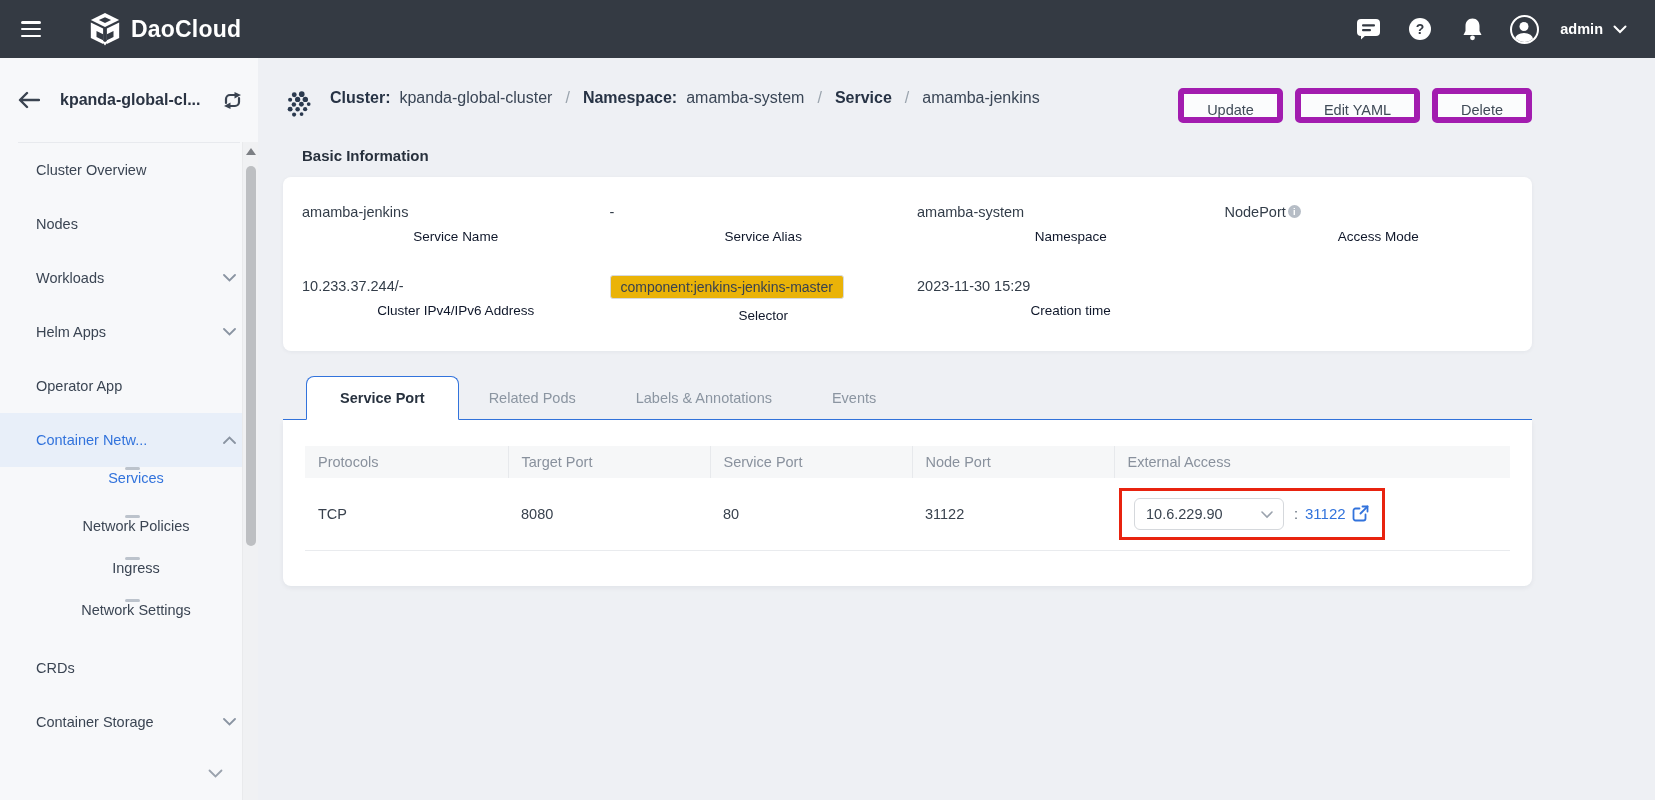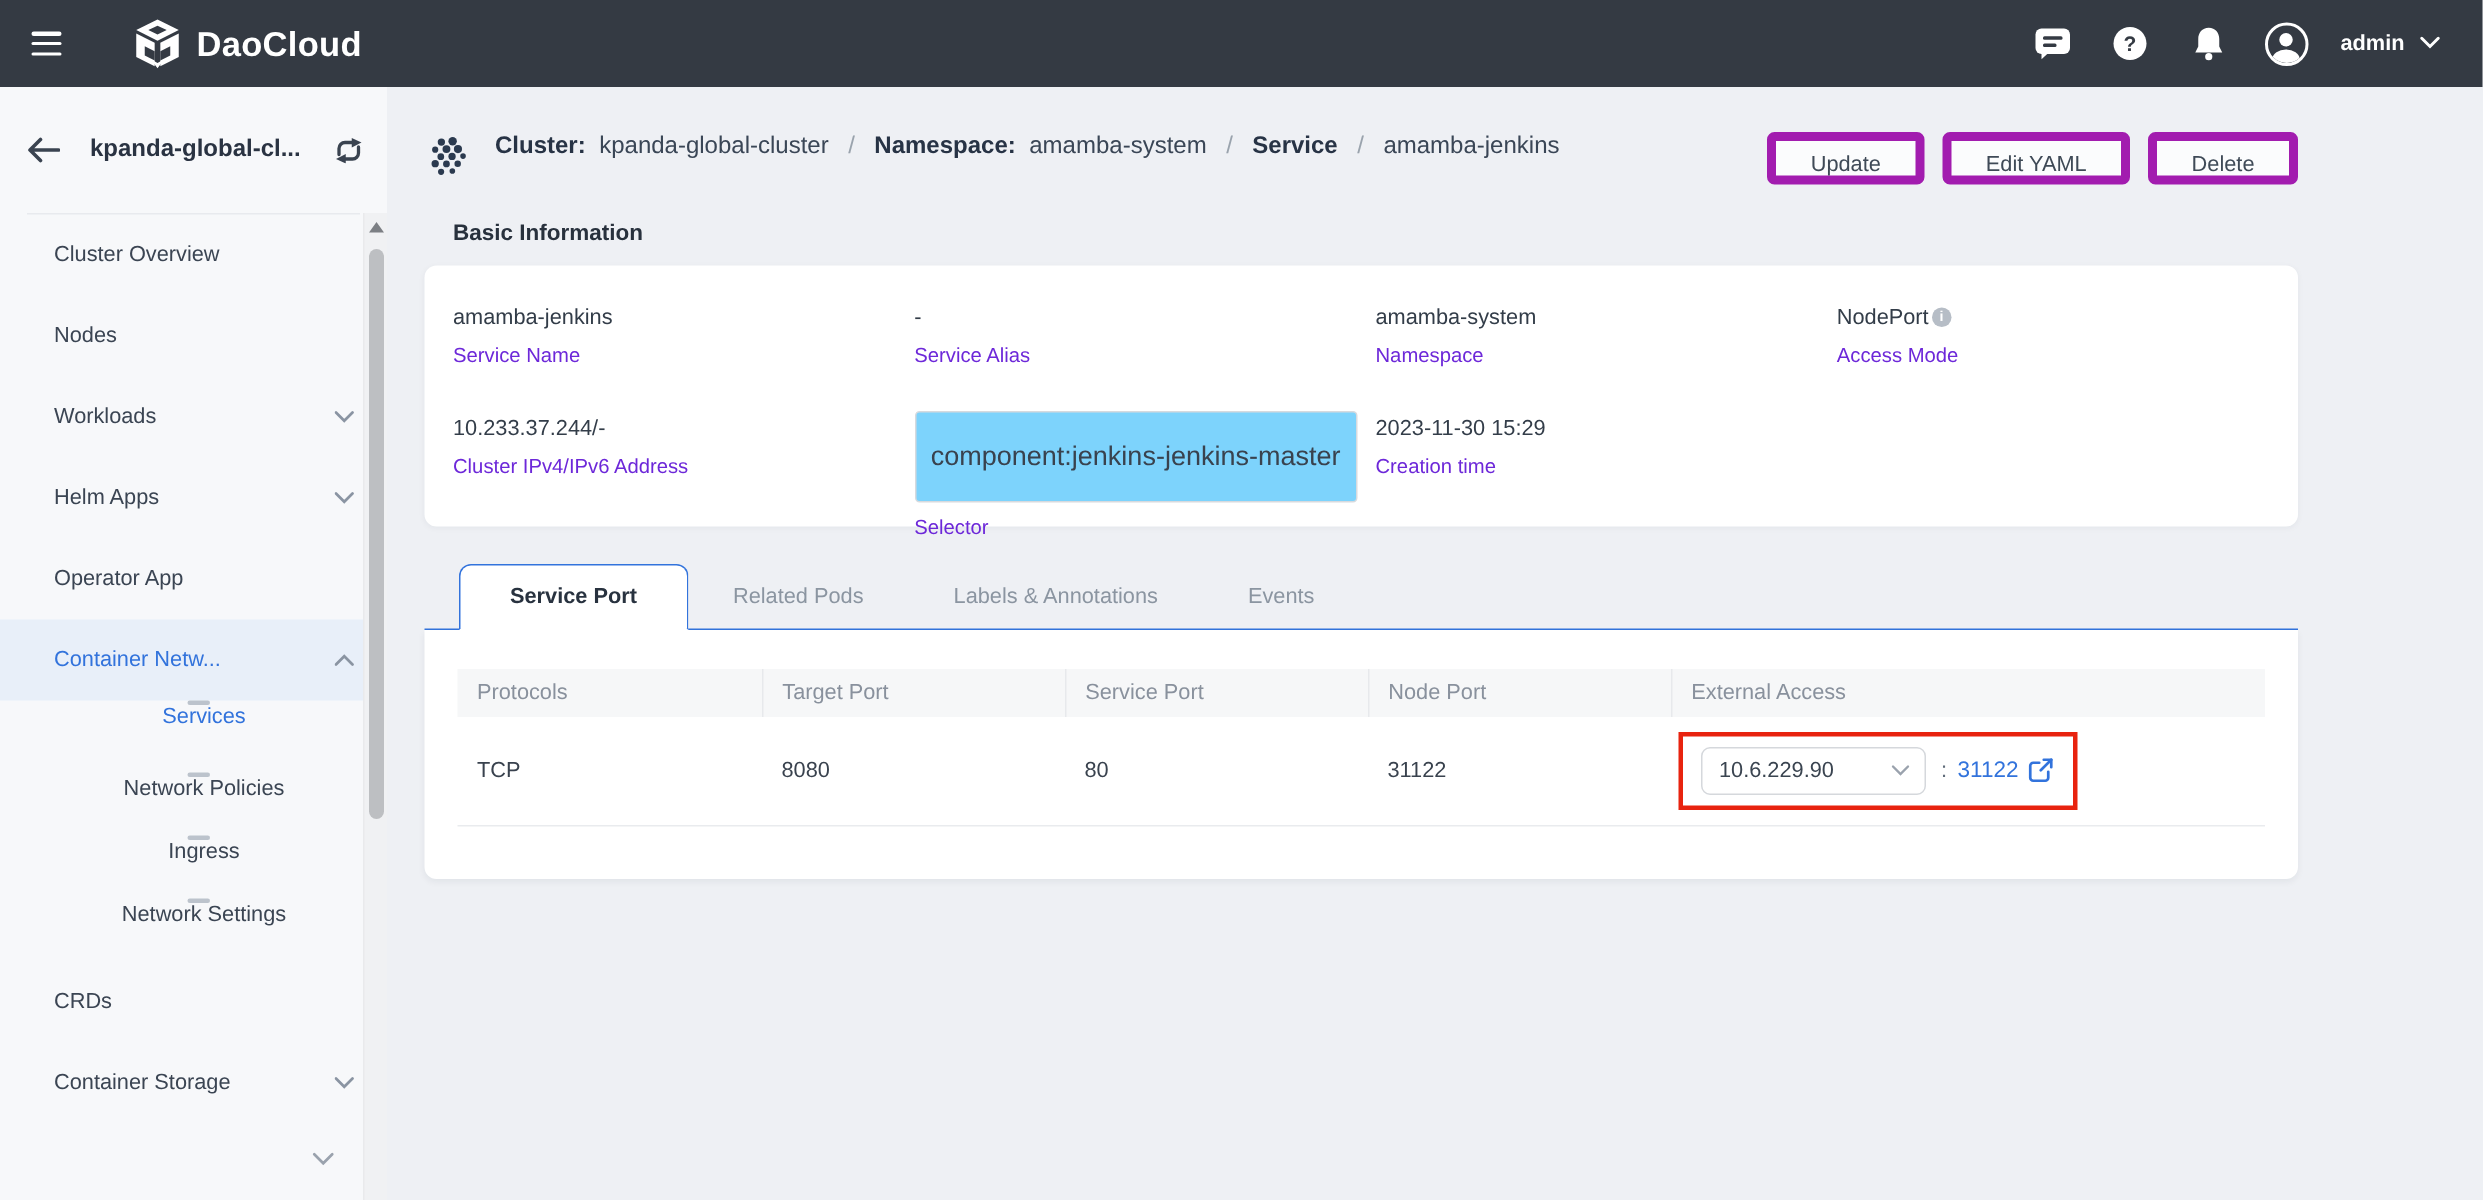--- a/index.html
+++ b/index.html
@@ -74,26 +74,26 @@
   .btn { height:35px; padding:0 23px; border:6px solid #a21caf; border-radius:5px;
     background:#fbfcfd; color:#3f4a57; font-size:14.5px; line-height:33px; cursor:pointer;
     font-family:"Liberation Sans", sans-serif; }
 
   .section-title { font-size:15px; font-weight:700; color:#28313d; margin:13px 0 0 19px; }
 
   .info-card { margin-top:13px; background:#fff; border-radius:8px; height:174px;
     box-shadow:0 1px 4px rgba(25,35,50,.05); padding:27px 0 0 19px;
     display:grid; grid-template-columns:1fr 1fr 1fr 1fr; grid-auto-rows:74px; }
   .field .value { font-size:14.5px; color:#333d49; font-weight:500; }
-  .field .label { font-size:13.5px; color:#6d28d9; margin-top:9px; }
+  .field .label { font-size:13.5px; color:#0f172a; margin-top:9px;text-align:center; }
   .info-dot { display:inline-block; width:13px; height:13px; background:#b6bdc6;
     color:#fff; border-radius:50%; font-size:9.5px; line-height:13px; text-align:center;
     font-weight:700; vertical-align:2px; margin-left:2px; }
-  .tag { display:inline-block; border:1px solid #d7dade; background:#7dd3fc;
-    border-radius:3px; padding:19px 10px; font-size:18px; color:#39424e; margin-top:-4px; }
+  .tag { display:inline-block; border:1px solid #d7dade; background:#eab308;
+    border-radius:3px; padding:3px 10px; font-size:14px; color:#39424e; margin-top:-4px; }
 
   
   .tabbar { margin-top:25px; display:flex; align-items:flex-end;
     border-bottom:1px solid #3273dc; height:44px; padding-left:23px; }
   .tab { padding:0 30px; font-size:14.5px; color:#8b95a1; line-height:42px;
     cursor:pointer; white-space:nowrap; }
   .tab.active { background:#fff; border:1px solid #3273dc; border-bottom:1px solid #fff;
     border-radius:8px 8px 0 0; color:#28323f; font-weight:700; margin-bottom:-1px;
     padding:0 33px; }
 

